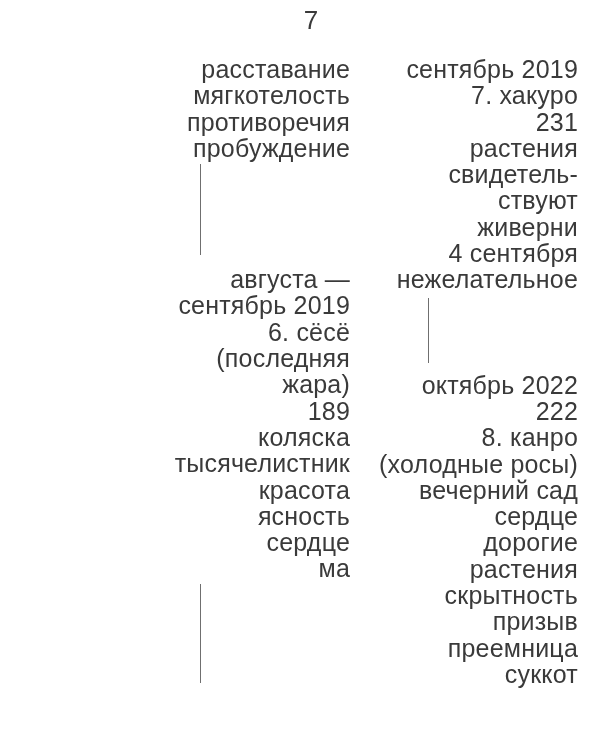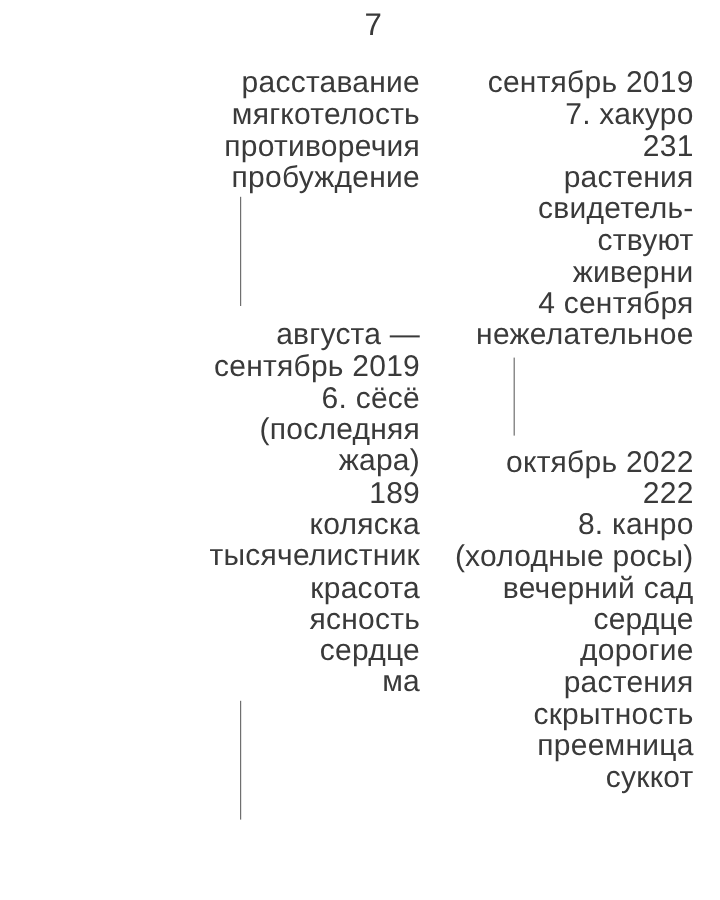--- a/index.html
+++ b/index.html
@@ -114,18 +114,19 @@
     <div class="block">
         <div class="line">октябрь 2022</div>
         <div class="line">222</div>
         <div class="line">8. канро</div>
         <div class="line">(холодные росы)</div>
         <div class="line">вечерний сад</div>
         <div class="line">сердце</div>
         <div class="line">дорогие</div>
         <div class="line">растения</div>
         <div class="line">скрытность</div>
+        <div class="line">призыв</div>
         <div class="line">преемница</div>
         <div class="line">суккот</div>
       </div>
   </div>
 
 </div>
 
 </body></html>

